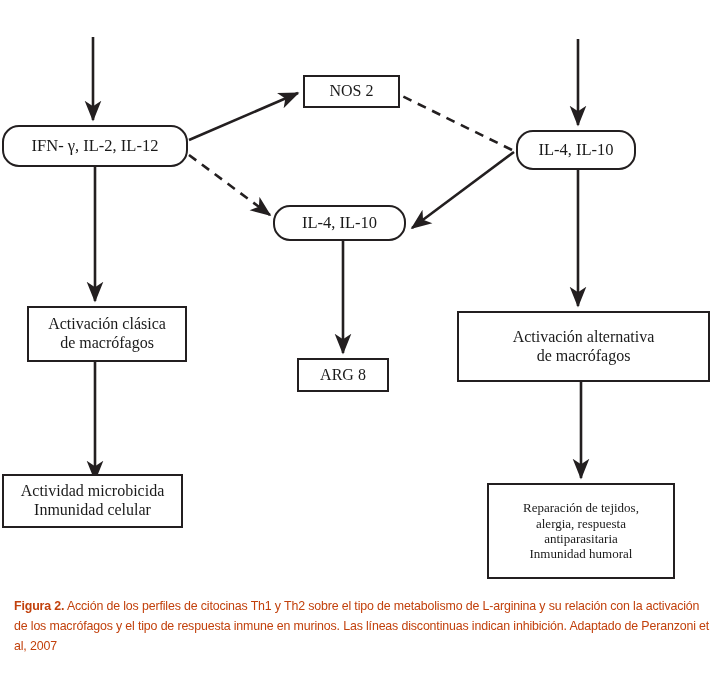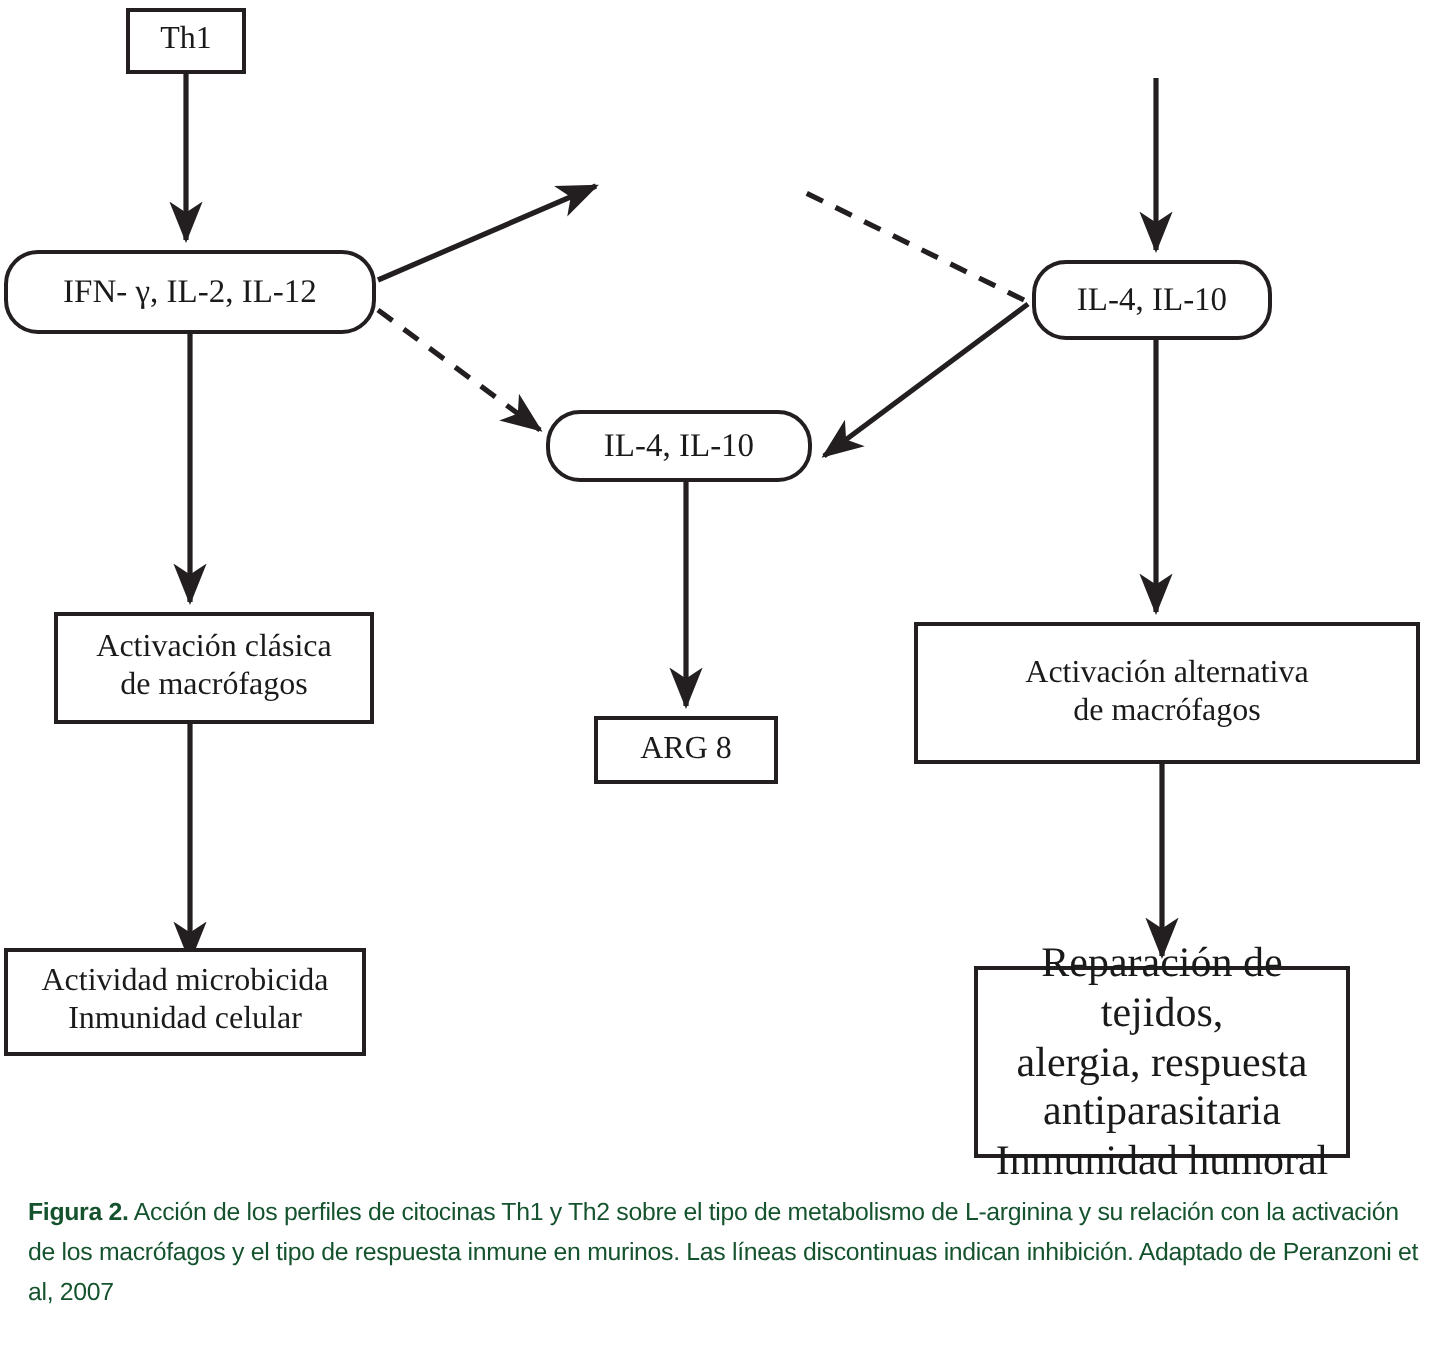--- a/index.html
+++ b/index.html
@@ -48,21 +48,21 @@
     color: #1a1a1a;
     font-family: "Liberation Serif", serif;
     line-height: 1.18;
     z-index: 5;
   }
   .node .node-label {
     display: block;
     white-space: pre-line;
     padding: 0 4px;
   }
-  .node-sm   { font-size: 21px; }
+  .node-sm   { font-size: 13px; }
   .node-md   { font-size: 16px; }
   .node-lg   { font-size: 16.5px; border-radius: 17px; }
 
   
   #node-th1            { left: 63px;  top: 4px;   width: 60px;  height: 33px; }
   #node-th2            { left: 546px; top: 4px;   width: 65px;  height: 35px; }
   #node-ifn            { left: 2px;   top: 125px; width: 186px; height: 42px; }
   #node-nos2           { left: 303px; top: 75px;  width: 97px;  height: 33px; }
   #node-il410-center   { left: 273px; top: 205px; width: 133px; height: 36px; }
   #node-il410-right    { left: 516px; top: 130px; width: 120px; height: 40px; }
@@ -74,21 +74,21 @@
 
   
   #caption {
     position: absolute;
     left: 14px;
     top: 596px;
     width: 696px;
     font-family: "Liberation Sans", sans-serif;
     font-size: 12.4px;
     line-height: 1.62;
-    color: #14532d;
+    color: #c2410c;
     letter-spacing: -0.15px;
   }
   #caption .caption-lead {
     font-weight: bold;
   }
 </style>
 </head>
 <body>
 
 <div id="figure-root">
@@ -118,29 +118,29 @@
 
       <line x1="343" y1="241" x2="343" y2="353" stroke="#231f20" stroke-width="2.6" marker-end="url(#arrowhead)"></line>
 
       <line x1="578" y1="170" x2="578" y2="306" stroke="#231f20" stroke-width="2.6" marker-end="url(#arrowhead)"></line>
 
       <line x1="95" y1="356" x2="95" y2="480" stroke="#231f20" stroke-width="2.6" marker-end="url(#arrowhead)"></line>
 
       <line x1="581" y1="366" x2="581" y2="478" stroke="#231f20" stroke-width="2.6" marker-end="url(#arrowhead)"></line>
     </svg>
 
-    <div class="node node-md" id="node-th1">
-      <span class="node-label">Th1</span>
-    </div>
 
 
     <div class="node node-lg" id="node-ifn">
       <span class="node-label">IFN- γ, IL-2,  IL-12</span>
     </div>
 
+    <div class="node node-md" id="node-nos2">
+      <span class="node-label">NOS 2</span>
+    </div>
 
     <div class="node node-lg" id="node-il410-center">
       <span class="node-label">IL-4, IL-10</span>
     </div>
 
     <div class="node node-lg" id="node-il410-right">
       <span class="node-label">IL-4, IL-10</span>
     </div>
 
     <div class="node node-md" id="node-arg1">

